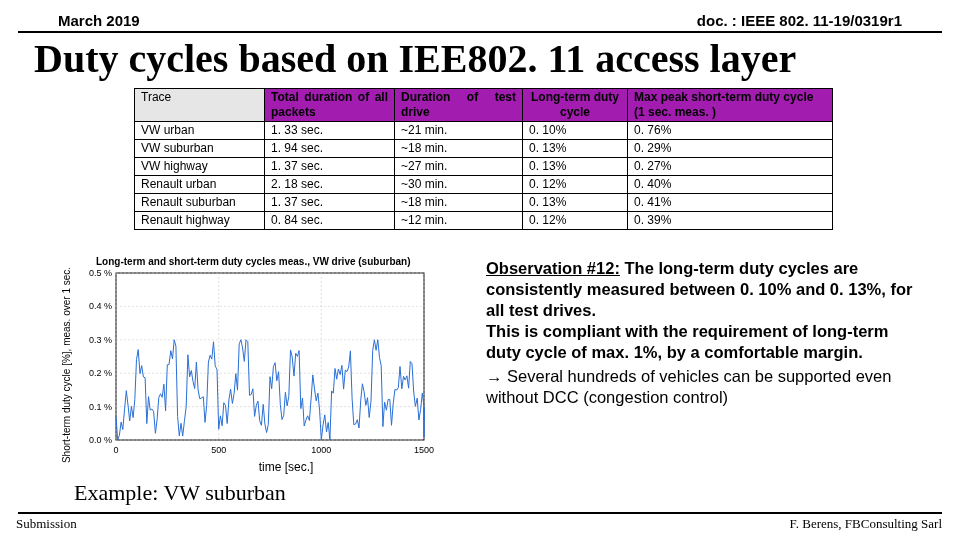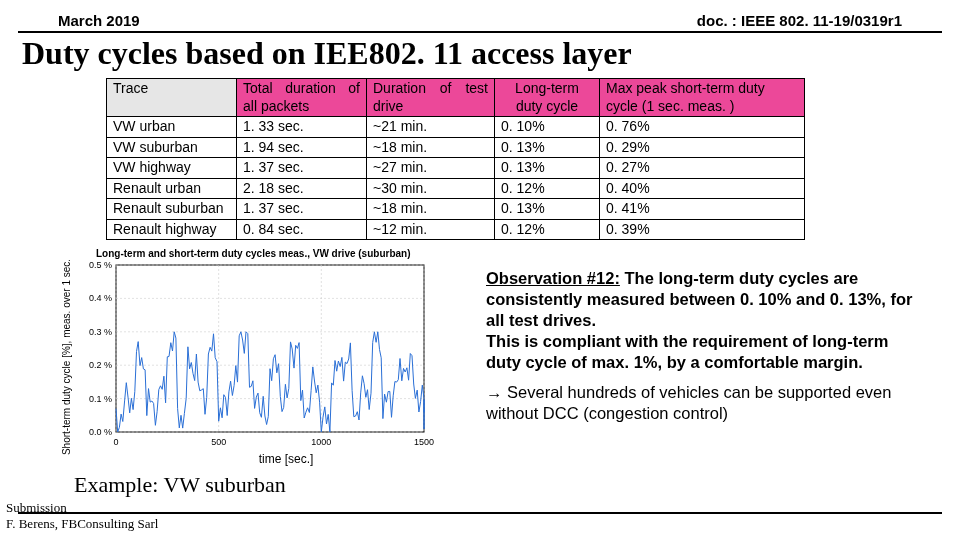--- a/index.html
+++ b/index.html
@@ -27,63 +27,64 @@
     font-weight: bold;
     padding: 0 40px 2px 40px;
   }
   .rule {
     height: 2px;
     background: #000;
     margin: 0 0 2px 0;
   }
   h1.title {
     font-family: "Times New Roman", Times, serif;
-    font-size: 32px;
-    font-weight: bold;
-    margin: 0 0 6px 0;
+    font-size: 40px;
+    font-weight: bold;
+    margin: 0 0 6px 12px;
     padding-left: 4px;
   }
   table.data {
     border-collapse: collapse;
-    margin-left: 88px;
-    font-size: 14px;
+    margin-left: 116px;
+    font-size: 12px;
     table-layout: fixed;
   }
   table.data th, table.data td {
     border: 1.5px solid #000;
     padding: 1px 6px;
     text-align: left;
     vertical-align: top;
     line-height: 1.25;
     font-weight: normal;
   }
   table.data th.center, table.data td.center { text-align: center; }
   table.data th {
-    background: #ec4899;
-    font-weight: normal;
+    background: #a21caf;
+    font-weight: bold;
   }
   table.data th.trace {
     text-align: left;
     font-weight: normal;
     background: #e6e6e6;
   }
   .c1 { width: 130px; }
   .c2 { width: 130px; }
   .c3 { width: 128px; }
   .c4 { width: 105px; }
   .c5 { width: 205px; }
 
   .lower {
     display: flex;
     align-items: flex-start;
     margin-top: 6px;
   }
   .chart-block {
     width: 420px;
     padding-left: 38px;
+    margin-top: 18px;
   }
   .chart-title {
     font-size: 10px;
     font-weight: bold;
     margin: 2px 0 0 40px;
     color: #000;
   }
   .chart-wrap {
     position: relative;
     width: 360px;
@@ -118,32 +119,31 @@
   }
   .observe {
     flex: 1;
     font-size: 16.5px;
     font-weight: bold;
     padding: 22px 18px 0 10px;
     line-height: 1.28;
   }
   .observe u { text-decoration: underline; }
   .observe .normal { font-weight: normal; }
-  .arrow-line { margin-top: 8px; }
+  .arrow-line { margin-top: 2px; }
 
   .bottomline {
     position: absolute;
-    left: 6px;
+    left: 16px;
     right: 18px;
     bottom: 8px;
     display: flex;
     justify-content: space-between;
     font-size: 13px;
     font-family: "Times New Roman", Times, serif;
-    flex-direction: column;
   }
   .bottom-rule {
     position: absolute;
     left: 18px;
     right: 18px;
     bottom: 26px;
     height: 2px;
     background: #000;
   }
 </style>

